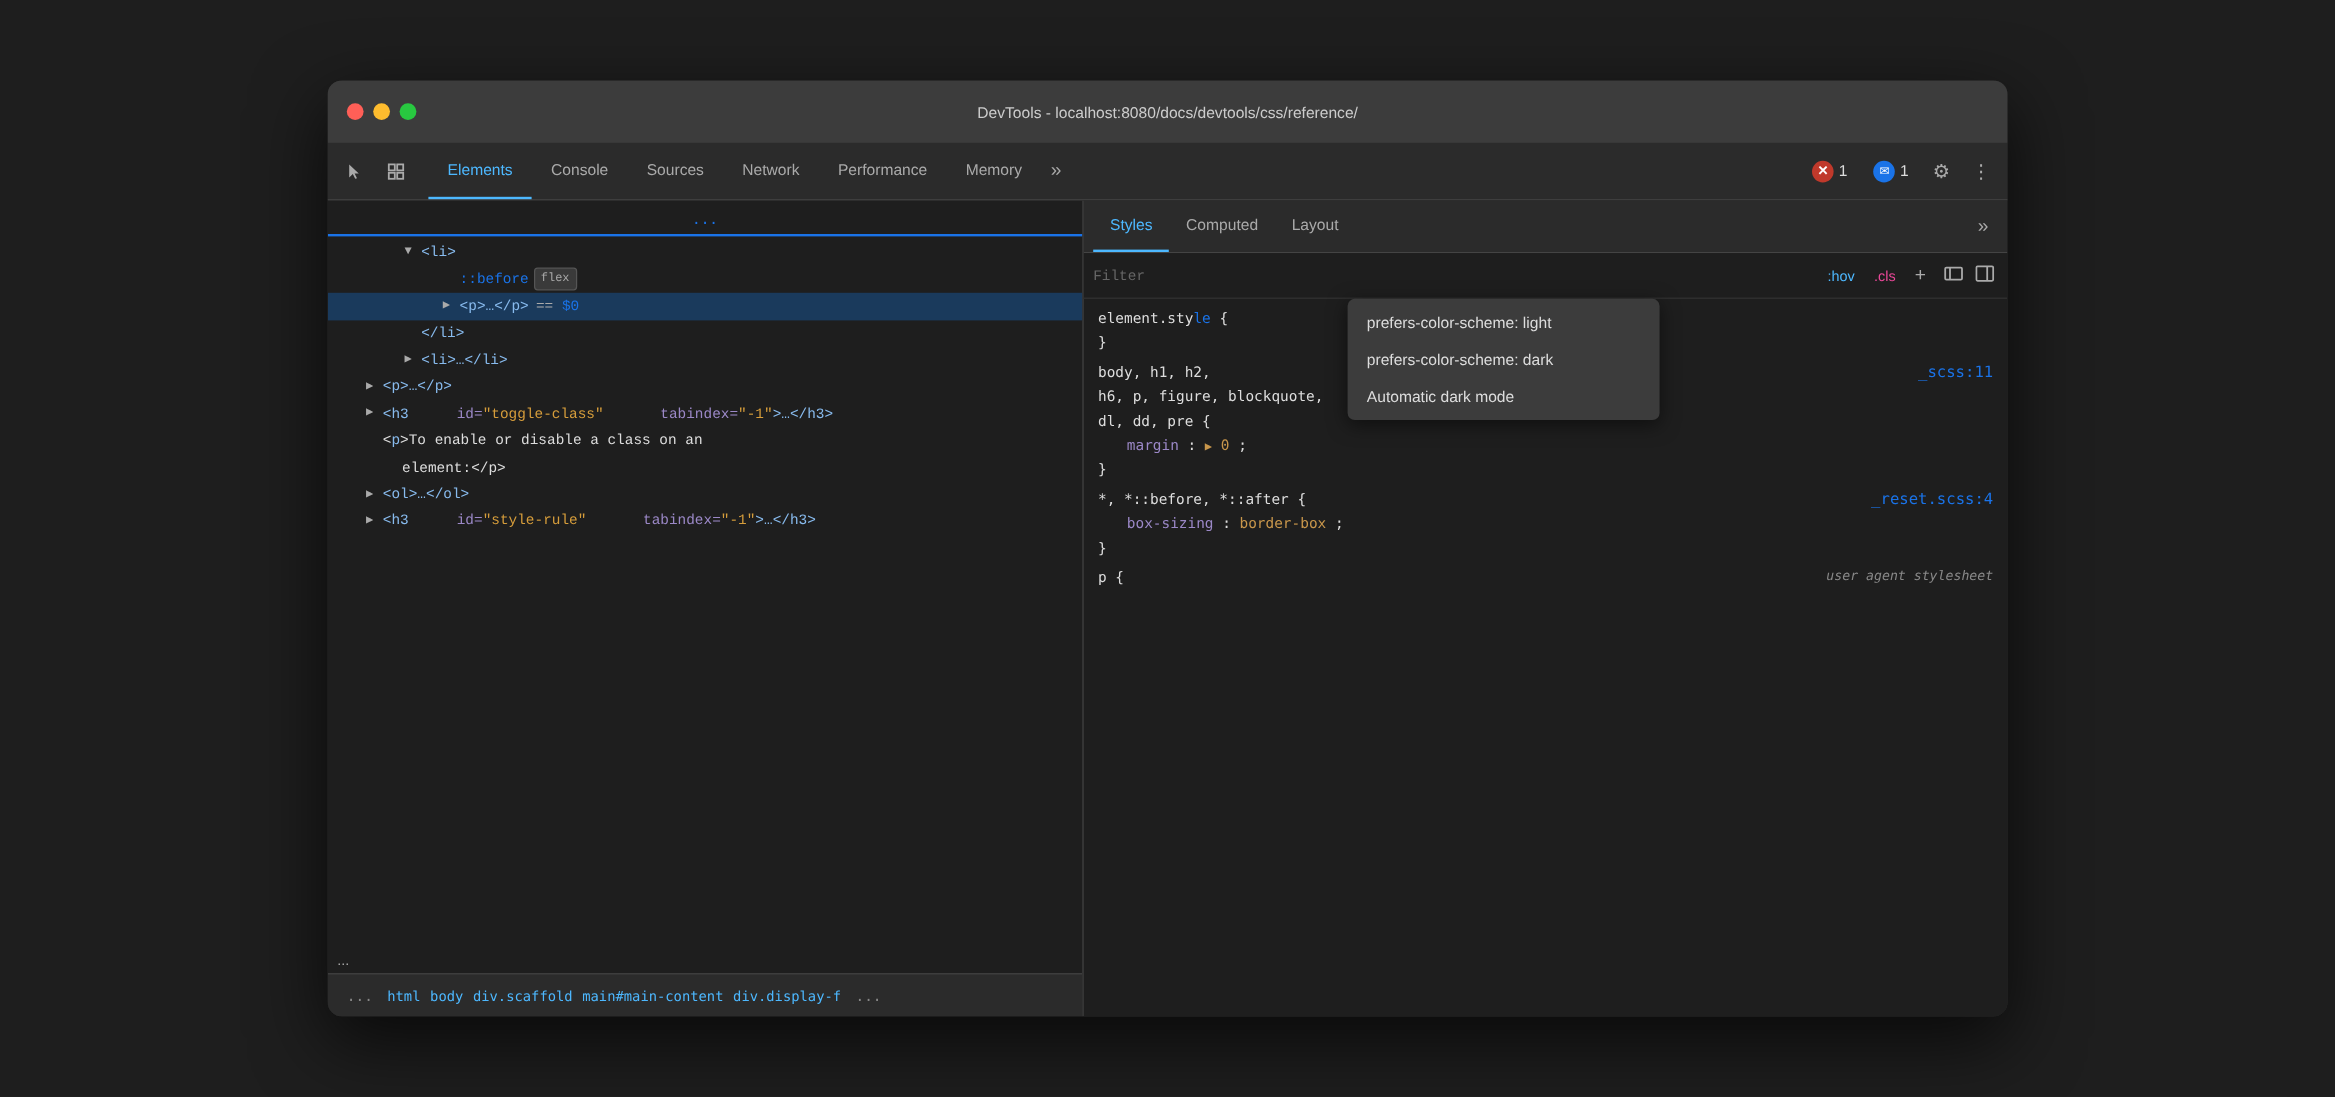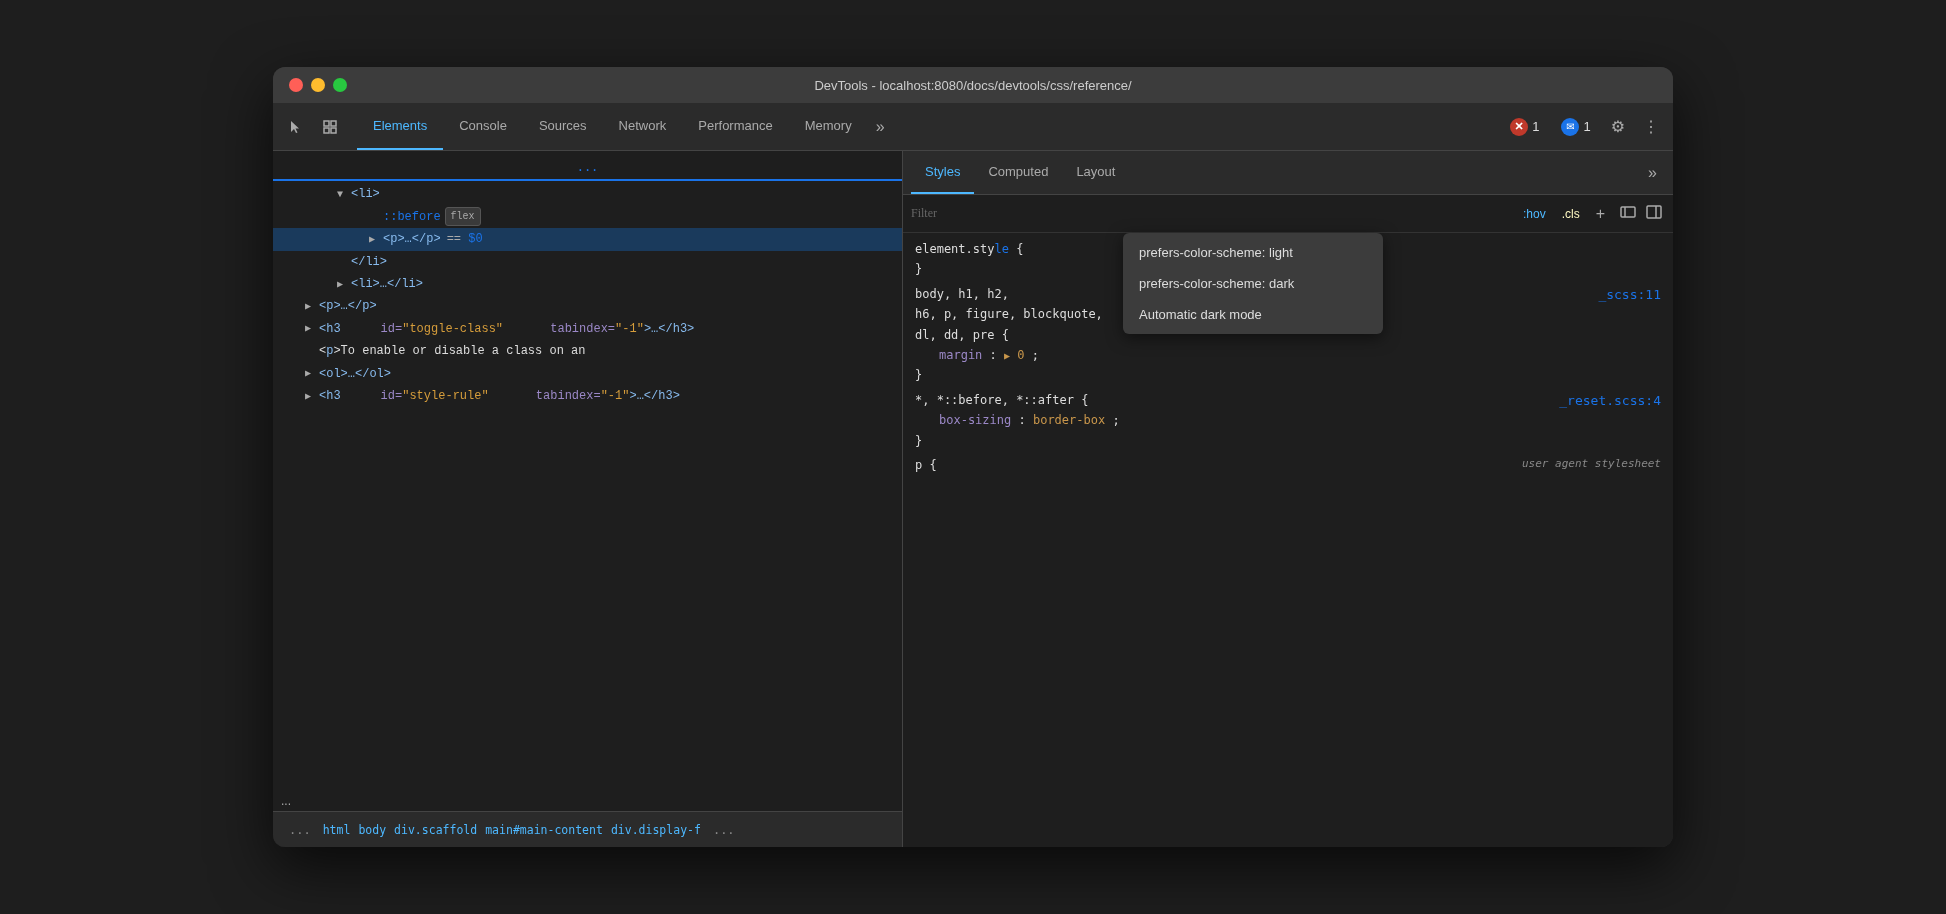--- a/index.html
+++ b/index.html
@@ -17,21 +17,21 @@
       background: #2b2b2b;
       border-radius: 12px;
       overflow: hidden;
       box-shadow: 0 20px 60px rgba(0,0,0,0.7);
       display: flex;
       flex-direction: column;
     }
     
     .title-bar {
       background: #3c3c3c;
-      height: 36px;
+      height: 52px;
       display: flex;
       align-items: center;
       padding: 14px 16px;
       flex-shrink: 0;
       position: relative;
     }
     .traffic-lights {
       display: flex;
       gap: 8px;
       align-items: center;
@@ -295,31 +295,31 @@
       flex-shrink: 0;
       position: relative;
     }
     .filter-input {
       flex: 1;
       background: transparent;
       border: none;
       outline: none;
       color: #fdba74;
       font-size: 12px;
-      font-family: Liberation Serif, serif;
+      font-family: Liberation Mono, monospace;
     }
     .filter-input::placeholder { color: #666; }
     .filter-hov {
       color: #4db8ff;
       font-size: 12px;
       cursor: pointer;
       padding: 2px 4px;
     }
     .filter-cls {
-      color: #fef9c3;
+      color: #ec4899;
       font-size: 12px;
       cursor: pointer;
       padding: 2px 4px;
     }
     .filter-plus {
       color: #aaa;
       font-size: 16px;
       cursor: pointer;
       padding: 2px 4px;
     }
@@ -549,20 +549,27 @@
 
         <div class="dom-line">
           <span class="indent"></span>
           <span class="indent"></span>
           <span class="toggle-arrow"></span>
           <span style="color:#ddd;">&lt;</span>
             <span class="tag">p</span>
             <span style="color:#ddd;">&gt;To enable or disable a class on an</span>
         </div>
 
+        <div class="dom-line">
+          <span class="indent"></span>
+          <span class="indent"></span>
+          <span class="indent"></span>
+          <span class="toggle-arrow"></span>
+          <span style="color:#ddd;">element:&lt;/p&gt;</span>
+        </div>
 
         <div class="dom-line">
           <span class="indent"></span>
           <span class="indent"></span>
           <span class="toggle-arrow">▶</span>
           <span class="tag">&lt;</span>
             <span class="tag">ol</span>
             <span class="tag">&gt;…&lt;/ol&gt;</span>
         </div>
 

